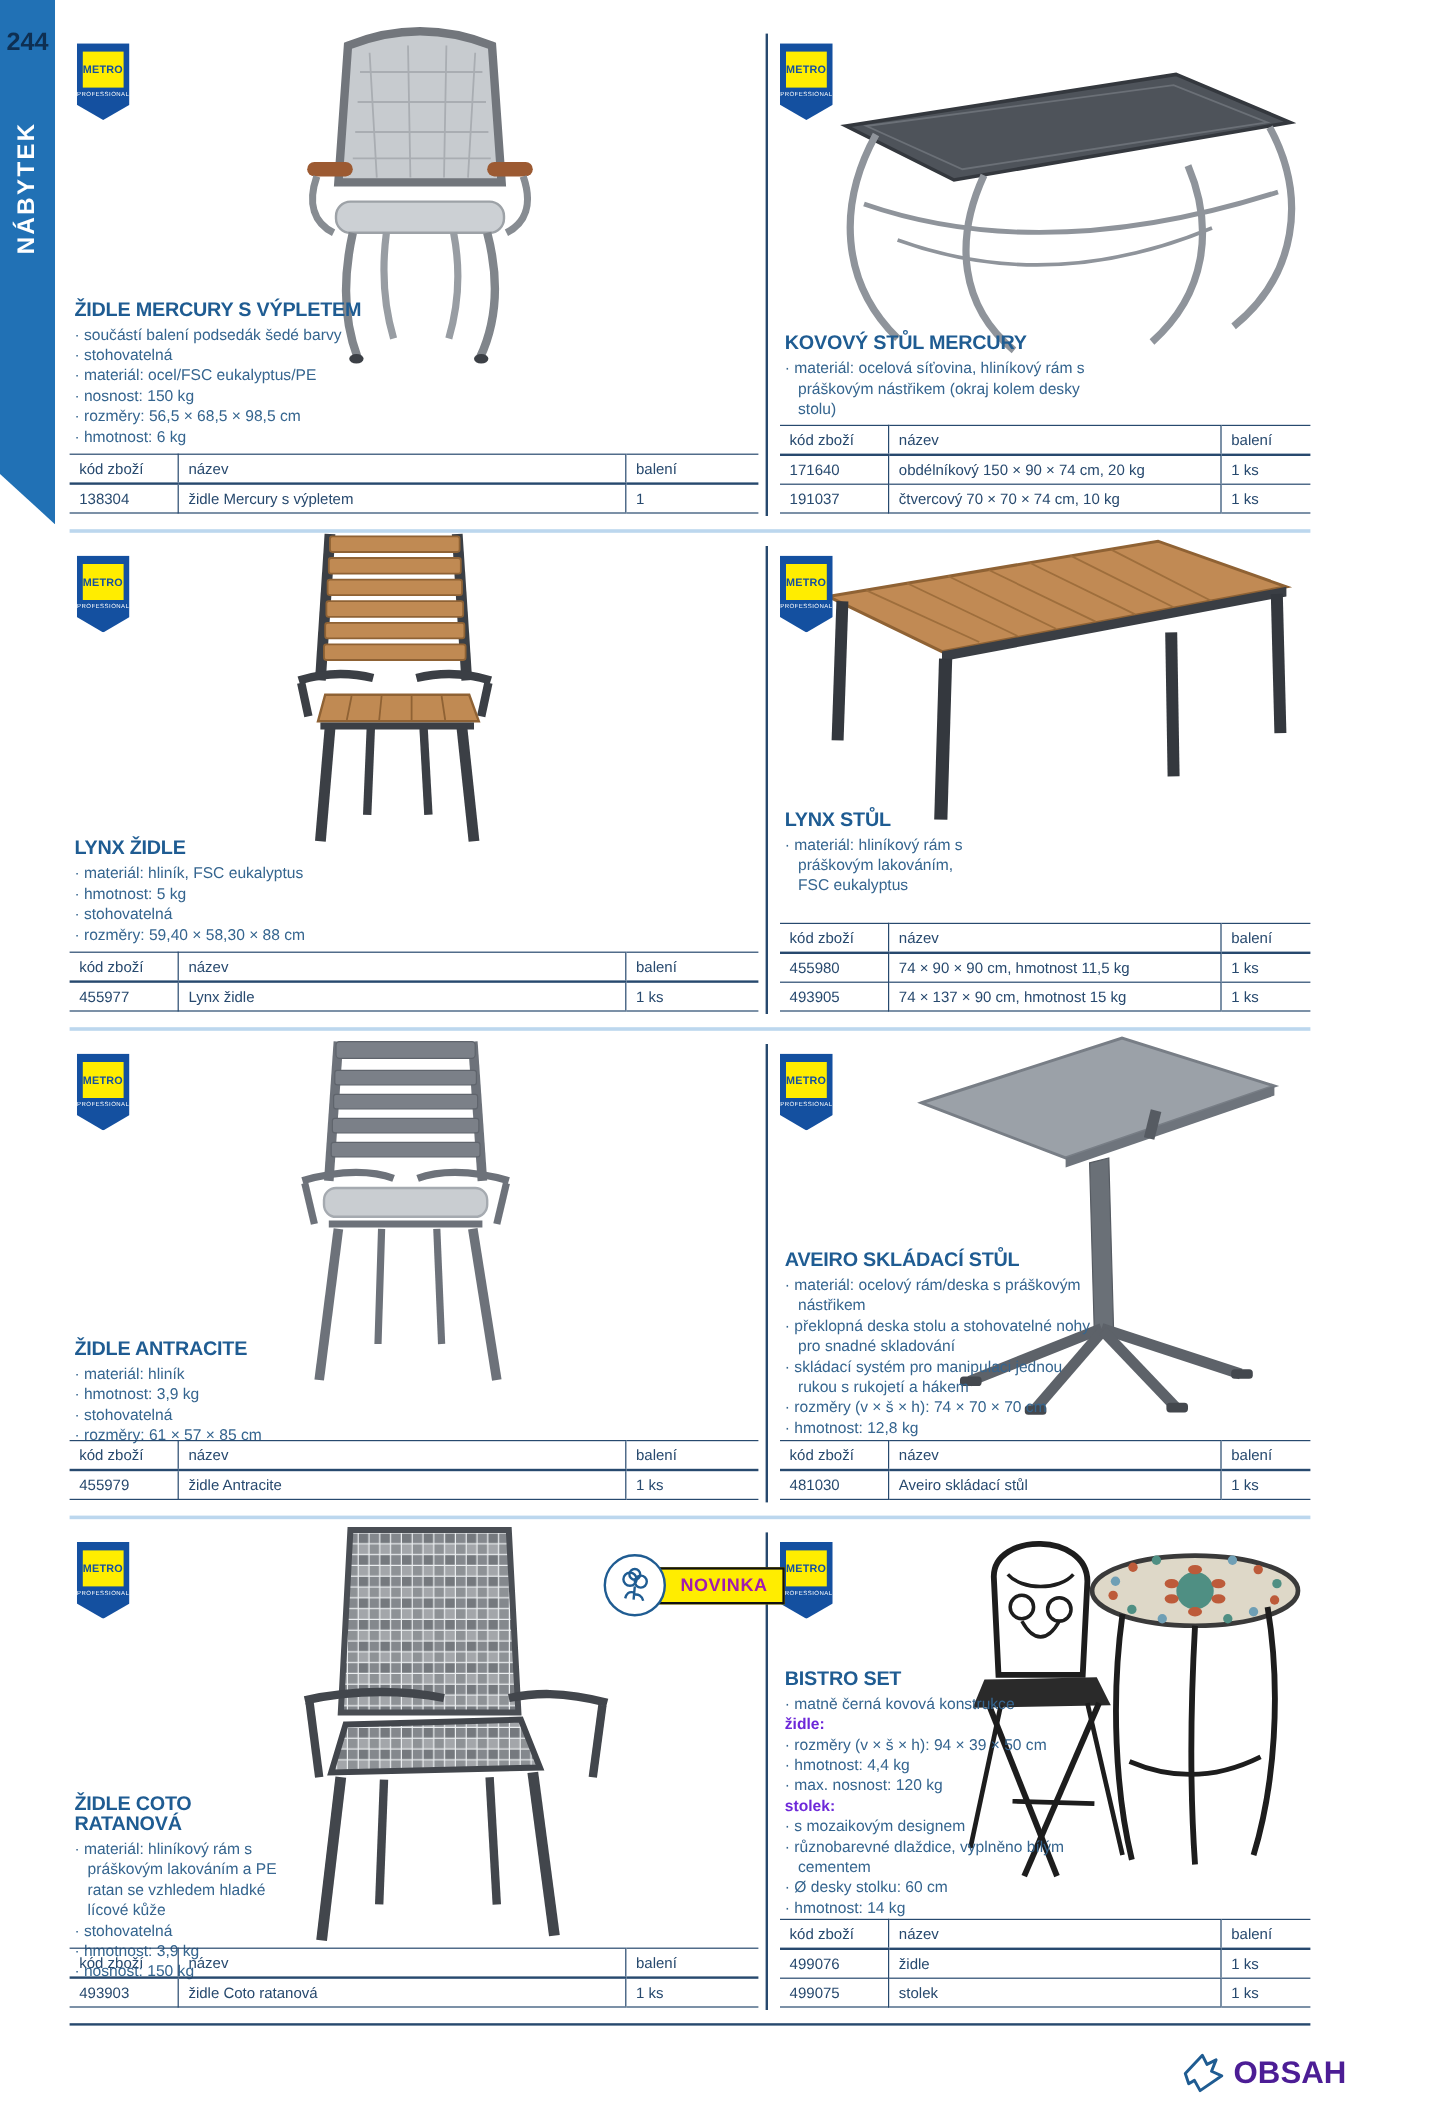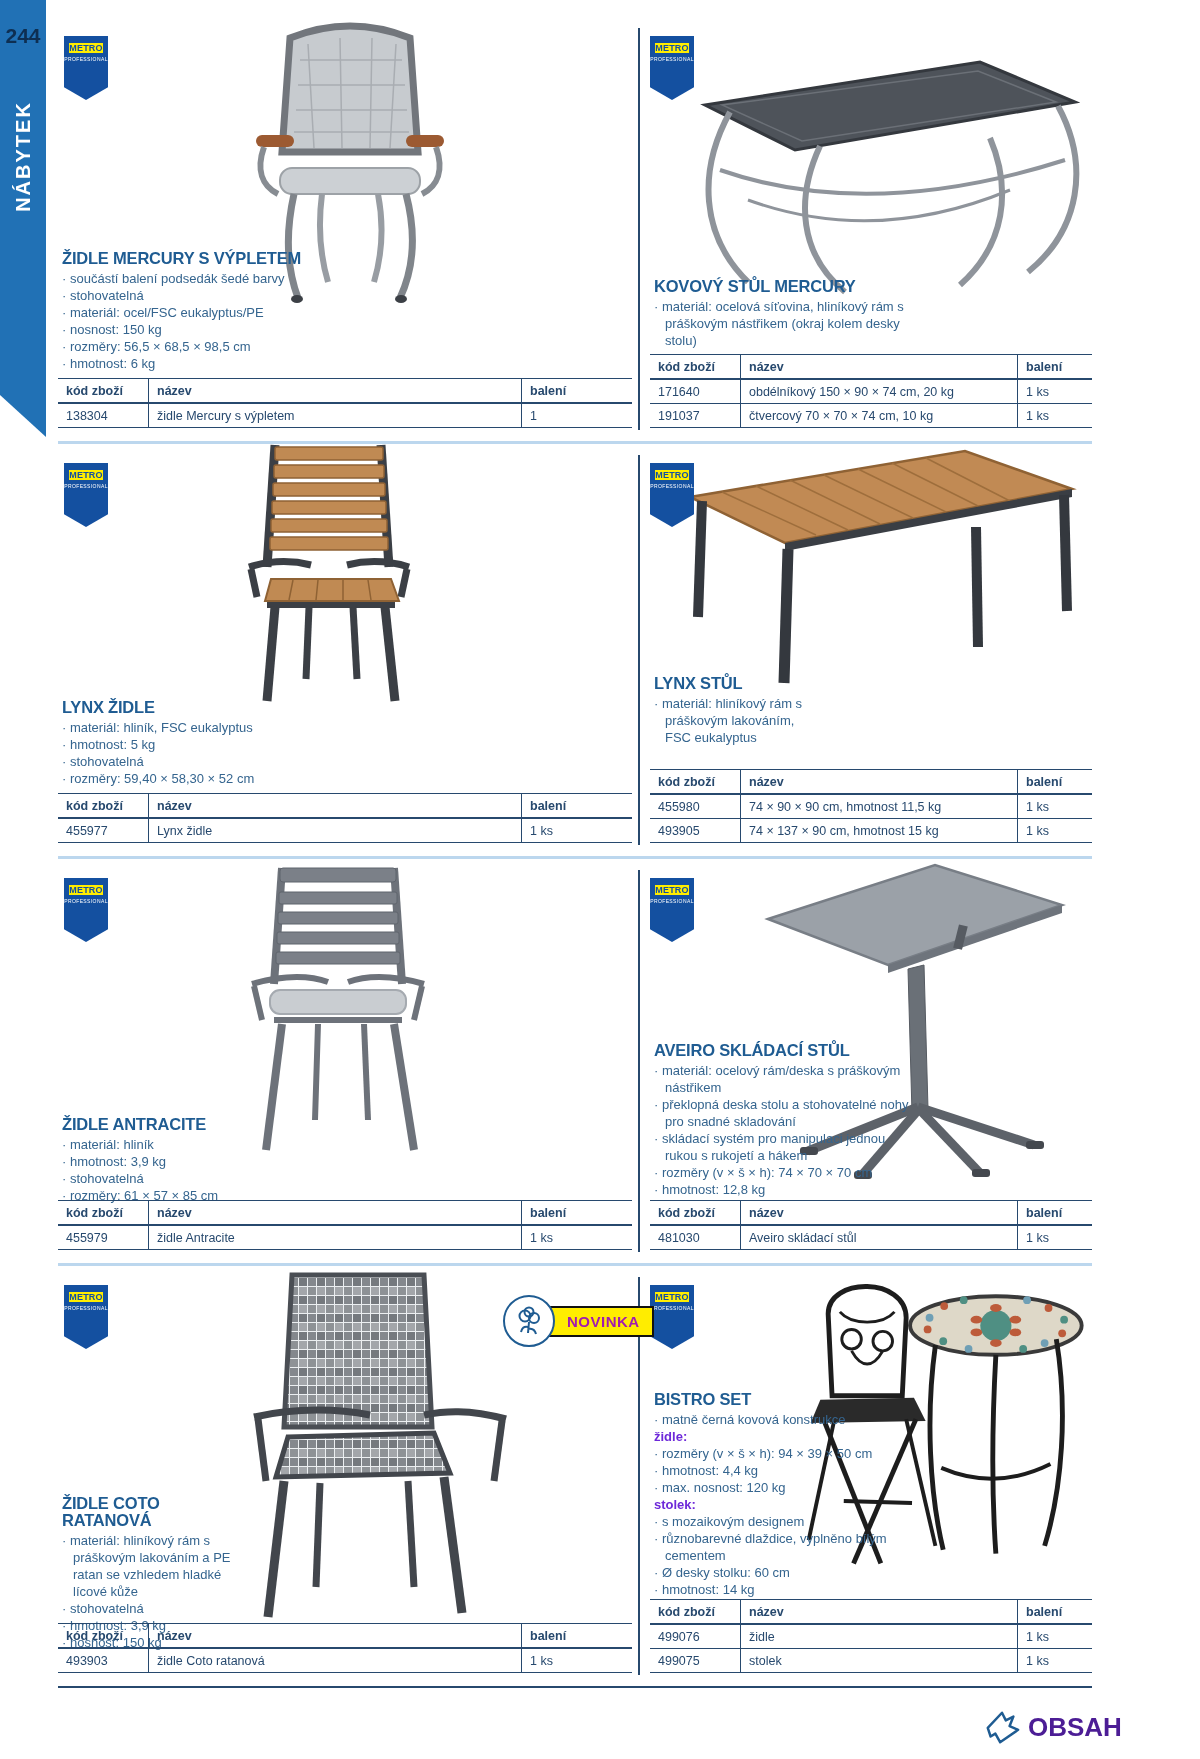--- a/index.html
+++ b/index.html
@@ -9,41 +9,41 @@
   .sidebar{position:absolute;left:0;top:0;width:46px;height:437px;background:#2171b5;
            clip-path:polygon(0 0,100% 0,100% 100%,0 calc(100% - 42px));}
   .pagenum{position:absolute;left:0;top:24px;width:46px;text-align:center;
            font-weight:bold;font-size:21px;color:#0e2f52;}
   .vlabel{position:absolute;left:-57px;top:145px;width:160px;text-align:center;
           transform:rotate(-90deg);color:#fff;font-weight:bold;font-size:20px;letter-spacing:2px;}
   
   .badge{position:absolute;width:44px;height:64px;background:#1450a0;
          clip-path:polygon(0 0,100% 0,100% 80%,50% 100%,0 80%);z-index:3;}
   .badge-yellow{margin:7px 5px 0;background:#ffed00;color:#1450a0;font-weight:bold;
-                font-size:9px;text-align:center;padding:0 0;letter-spacing:.2px;}
+                font-size:9px;padding:10px 0;letter-spacing:.2px;}
   .badge-prof{color:#fff;font-size:5px;text-align:center;margin-top:3px;letter-spacing:.4px;}
   
   .section{position:absolute;left:58px;width:1034px;}
   .cell-l{position:absolute;left:0;top:0;width:574px;height:100%;}
   .cell-r{position:absolute;left:592px;top:0;width:442px;height:100%;}
   .vline{position:absolute;left:580px;top:8px;bottom:8px;width:1.5px;background:#27496e;}
   .hdiv{position:absolute;left:58px;width:1034px;height:3px;background:#bcd7ee;}
   .hdark{position:absolute;left:58px;width:1034px;height:2px;background:#27496e;}
   
   .txt{position:absolute;left:4px;font-size:13px;line-height:17px;z-index:2;}
   .title{font-size:16.5px;font-weight:bold;color:#1f5c92;margin:0 0 3px;letter-spacing:-.2px;}
   .bline{padding-left:11px;text-indent:-11px;}
   .bline::before{content:"· ";}
   .blabel{font-weight:bold;color:#6d28d9;}
   
   .ptable{position:absolute;left:0;right:0;bottom:10px;border-collapse:collapse;
           font-size:12.5px;color:#27496e;width:100%;z-index:2;background:transparent;}
   .ptable th,.ptable td{padding:2px 8px;height:19px;font-weight:normal;}
   .ptable thead th{border-top:1px solid #27496e;border-bottom:2px solid #27496e;
-                   text-align:left;font-weight:bold;}
+                   text-align:left;font-weight:normal;}
   .ptable tbody td{border-bottom:1px solid #27496e;}
   .c-code{width:74px;border-right:1px solid #27496e;}
   .c-pack{width:84px;border-left:1px solid #27496e;text-align:left;padding-right:18px !important;}
   .cell-r .c-pack{width:58px;padding-right:8px !important;}
   
   .pimg{position:absolute;z-index:1;}
   
   .novinka{position:absolute;display:flex;align-items:center;z-index:4;}
   .nov-circle{width:48px;height:48px;border-radius:50%;background:#fff;border:2.5px solid #1f5c92;
               display:flex;align-items:center;justify-content:center;z-index:2;}
@@ -189,21 +189,21 @@
         <path d="M162 168 L172 262" stroke="#3b3f45" stroke-width="9"></path>
         <path d="M86 168 L83 240" stroke="#3b3f45" stroke-width="7"></path>
         <path d="M130 168 L134 240" stroke="#3b3f45" stroke-width="7"></path>
       </svg>
       <div class="txt" style="top:252px;max-width:340px;">
         <h3 class="title">LYNX ŽIDLE</h3>
         <div>
             <div class="bline">materiál: hliník, FSC eukalyptus</div>
             <div class="bline">hmotnost: 5 kg</div>
             <div class="bline">stohovatelná</div>
-            <div class="bline">rozměry: 59,40 × 58,30 × 52 cm</div>
+            <div class="bline">rozměry: 59,40 × 58,30 × 88 cm</div>
           </div>
       </div>
       <table class="ptable">
         <thead>
             <tr>
           <th class="c-code">kód zboží</th>
           <th class="c-name">název</th>
           <th class="c-pack">balení</th>
         </tr>
           </thead>

